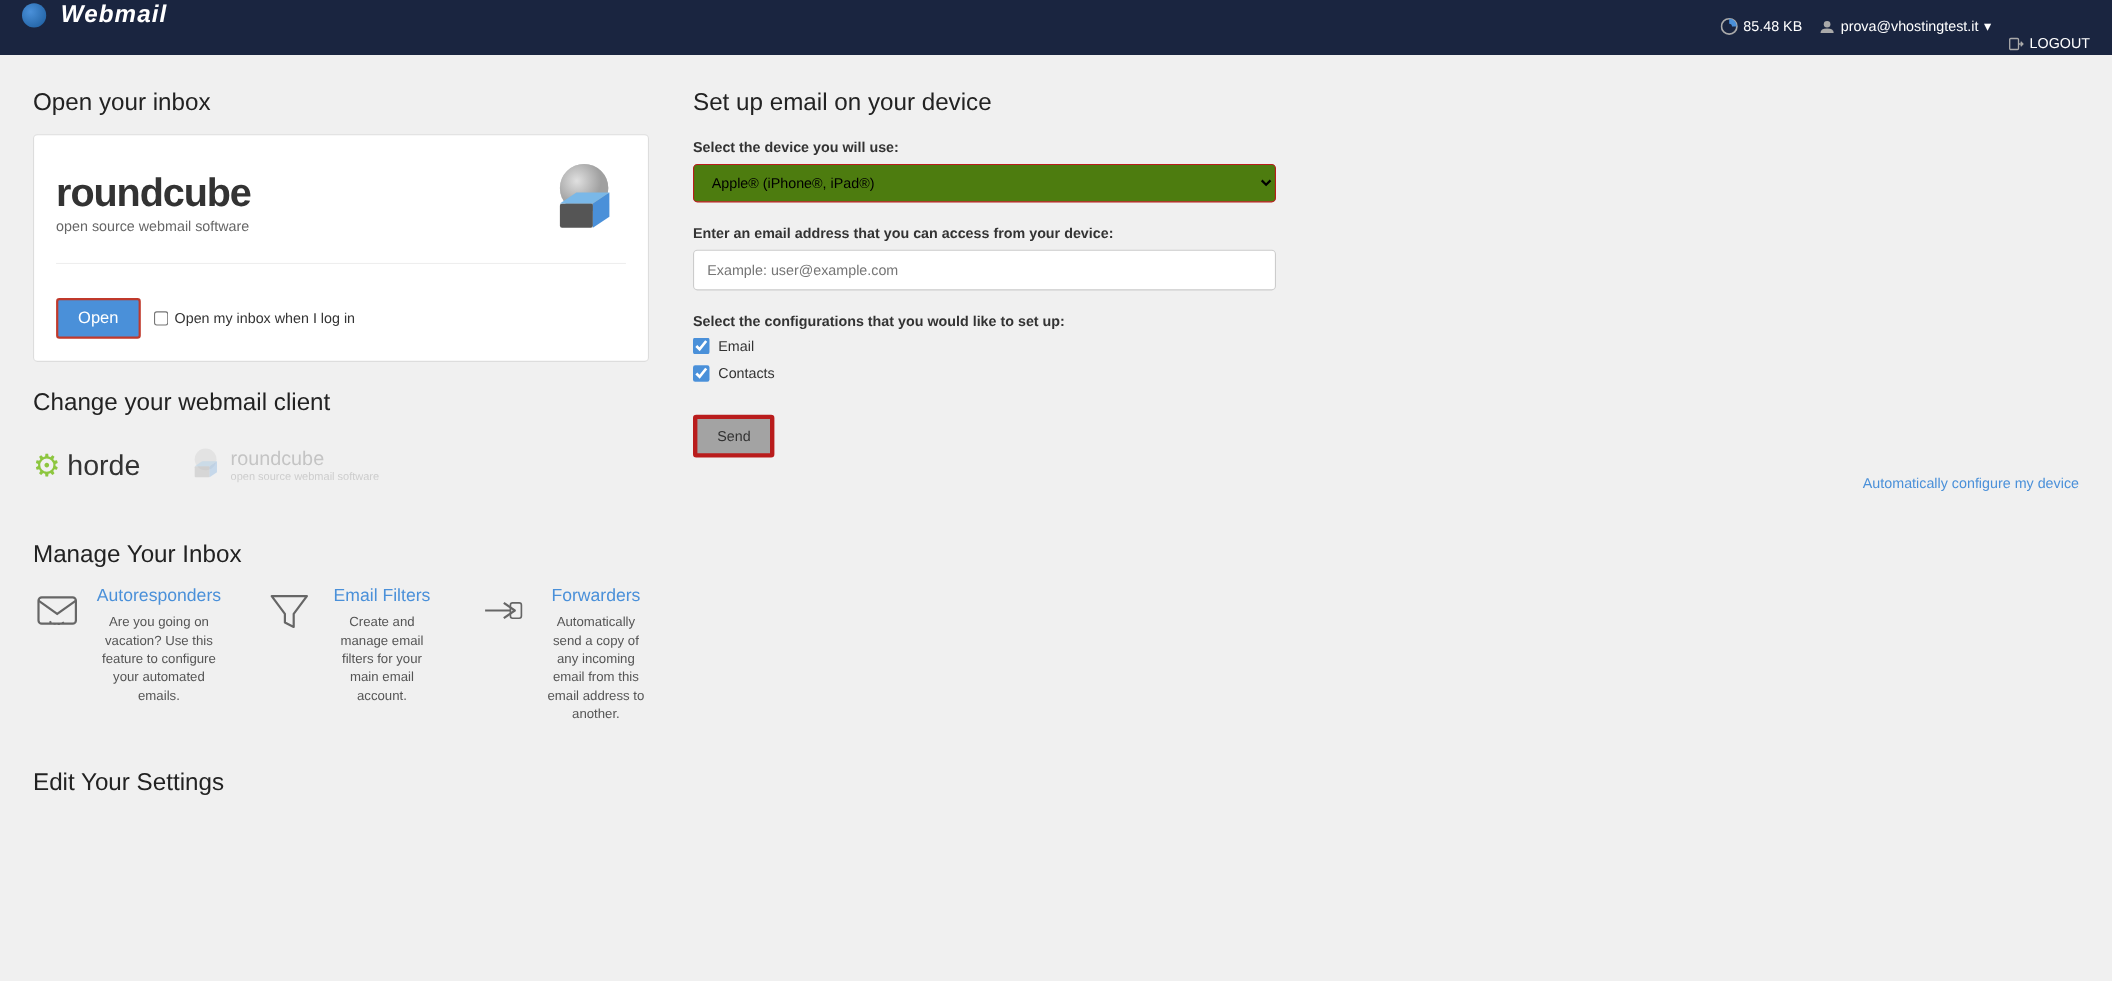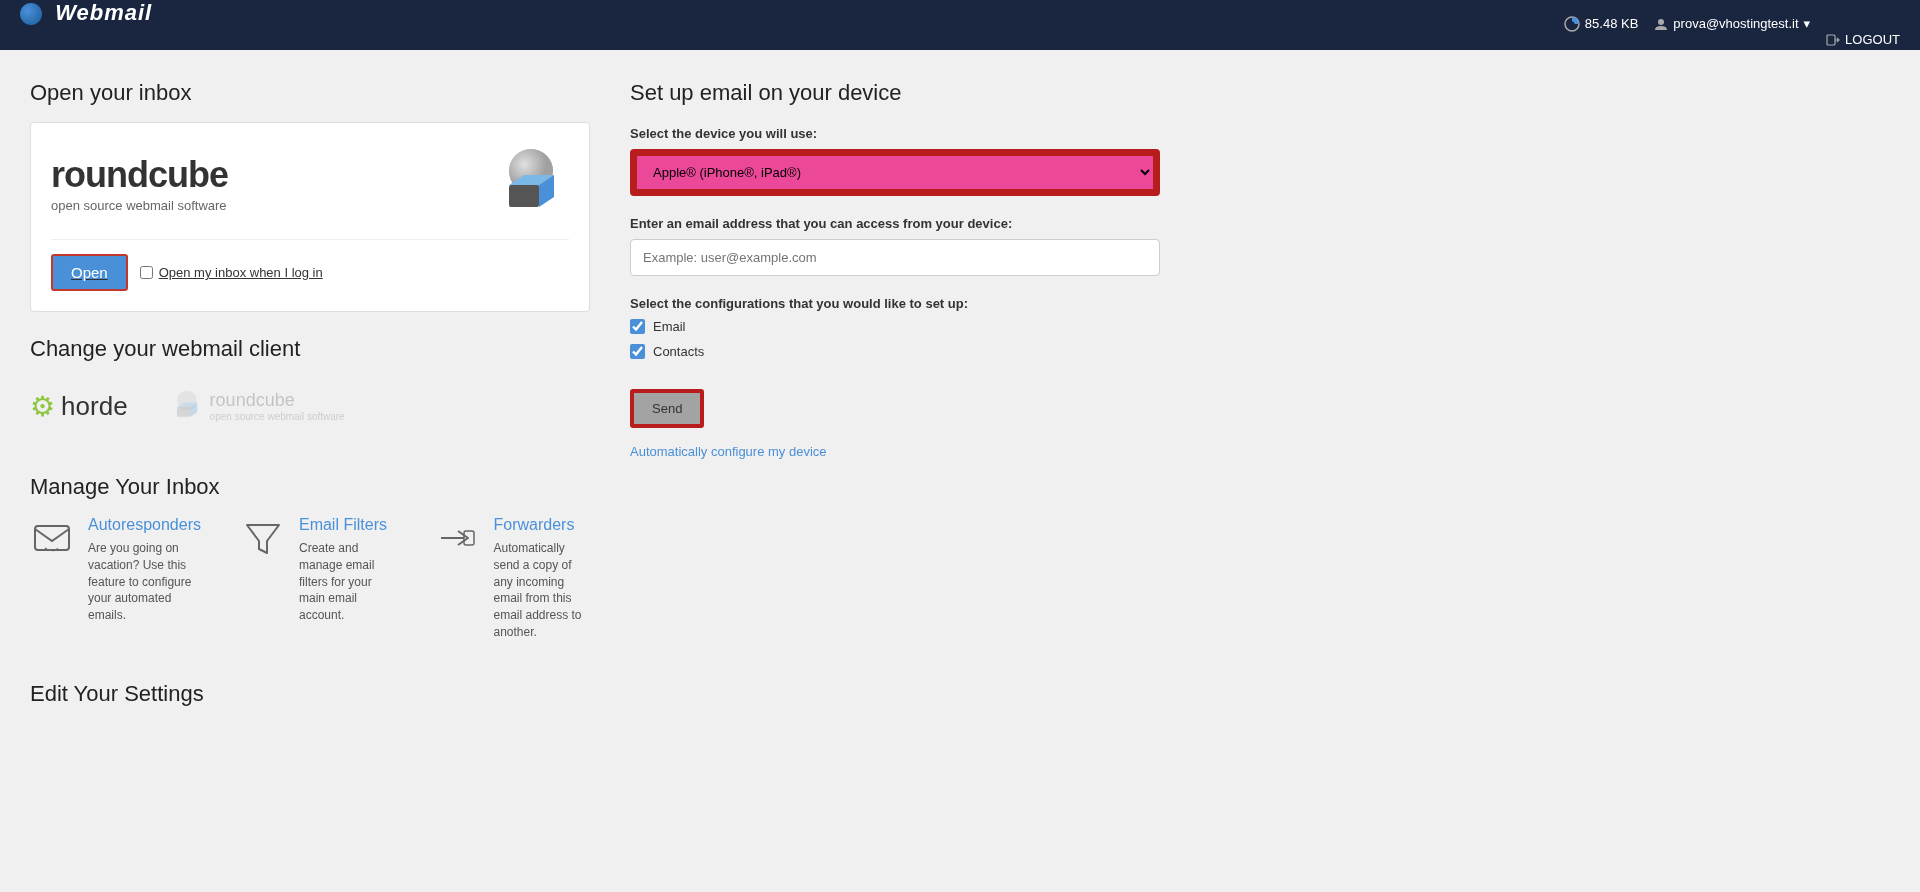--- a/index.html
+++ b/index.html
@@ -104,22 +104,21 @@
     }
     .roundcube-icon {
       width: 80px;
       height: 80px;
     }
     .inbox-actions {
       display: flex;
       align-items: center;
       gap: 12px;
       border-top: 1px solid #eee;
-      padding-top: 14px;
-      text-decoration: underline;
+      padding-top: 31px;
     }
     .open-btn {
       background: #4a90d9;
       color: #fff;
       border: 2px solid #c0392b;
       padding: 8px 18px;
       font-size: 15px;
       border-radius: 3px;
       cursor: pointer;
       font-weight: normal;
@@ -168,20 +167,21 @@
     }
 
     
     .manage-section {
       margin-top: 10px;
     }
     .manage-items {
       display: flex;
       gap: 40px;
       margin-top: 16px;
+      text-align: center;
     }
     .manage-item {
       display: flex;
       align-items: flex-start;
       gap: 14px;
       flex: 1;
     }
     .manage-item-icon {
       width: 44px;
       height: 44px;
@@ -227,24 +227,24 @@
       font-size: 13px;
       font-weight: bold;
       color: #333;
       margin-bottom: 8px;
       display: block;
     }
     .device-select {
       width: 100%;
       max-width: 530px;
       padding: 8px 12px;
-      border: 7px solid #b91c1c;
+      border: 1px solid #b91c1c;
       border-radius: 4px;
       font-size: 13px;
-      background: #ec4899;
+      background: #4d7c0f;
       appearance: auto;
     }
     .email-input {
       width: 100%;
       max-width: 530px;
       padding: 10px 12px;
       border: 1px solid #ccc;
       border-radius: 4px;
       font-size: 13px;
       color: #4d7c0f;
@@ -279,20 +279,21 @@
       margin-top: 10px;
     }
 
     .auto-config-link {
       color: #4a90d9;
       font-size: 13px;
       cursor: pointer;
       margin-top: 16px;
       display: block;
       text-decoration: none;
+      text-align: right;
     }
   </style>
 </head>
 <body>
 
 <header class="header">
   <div class="header-logo">
     <span class="globe"></span>
     <span>Webmail</span>
   </div>

